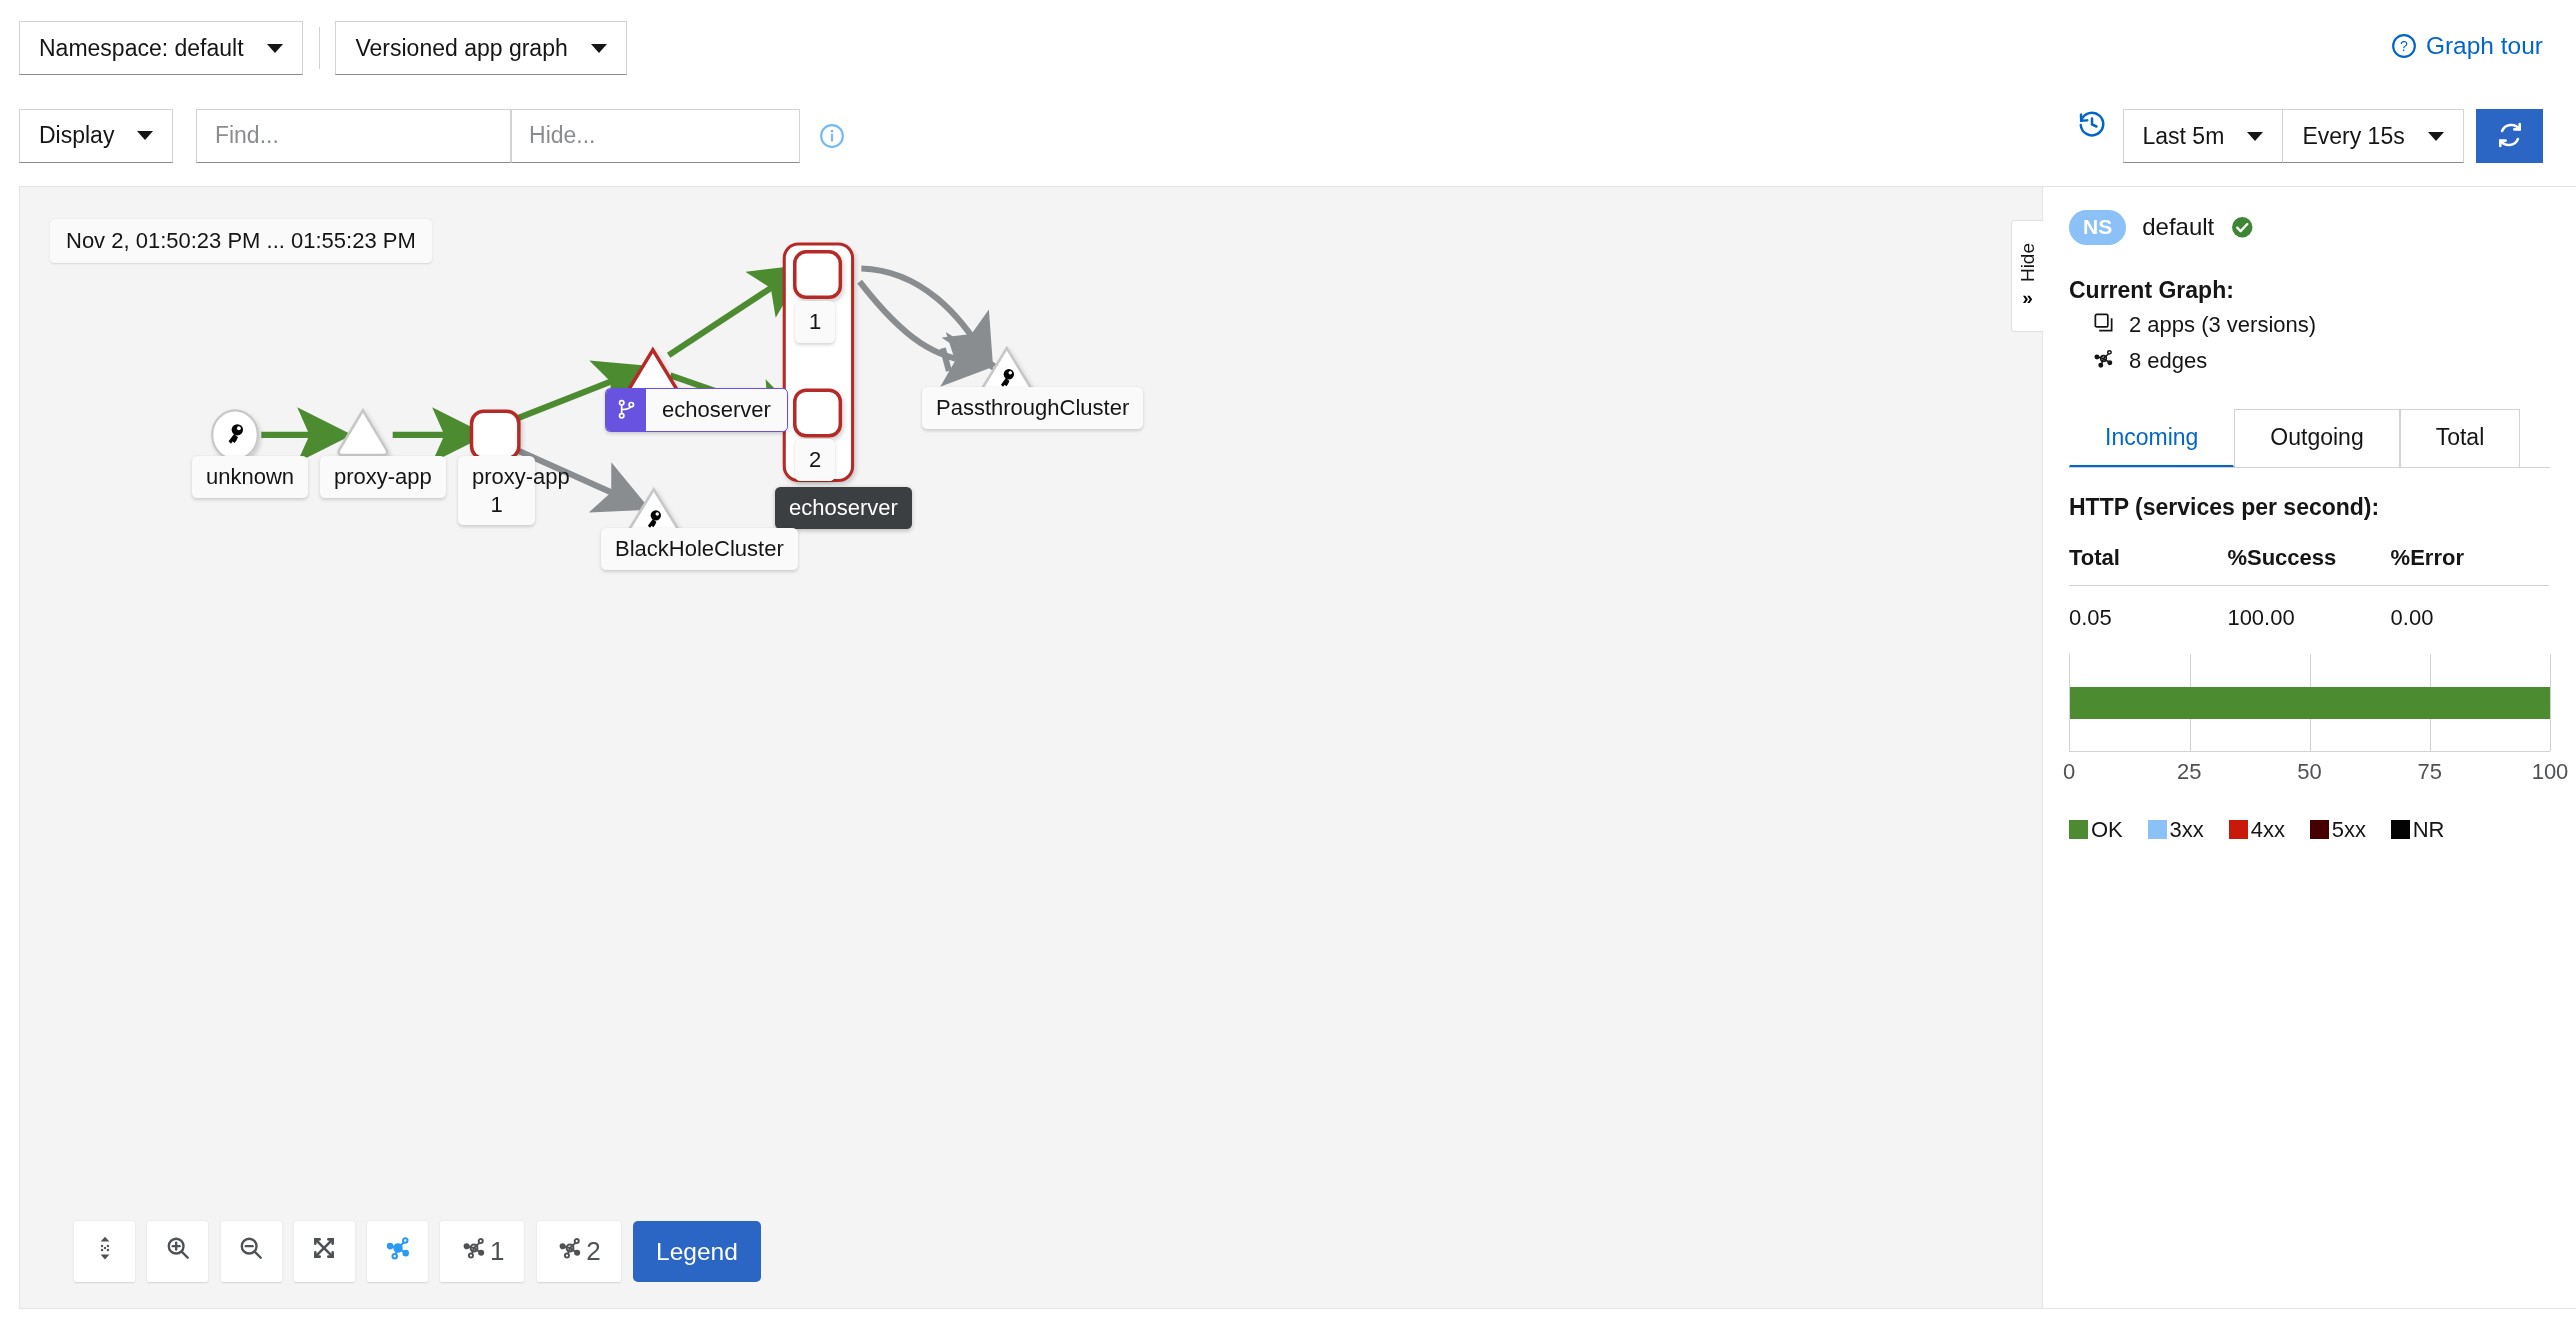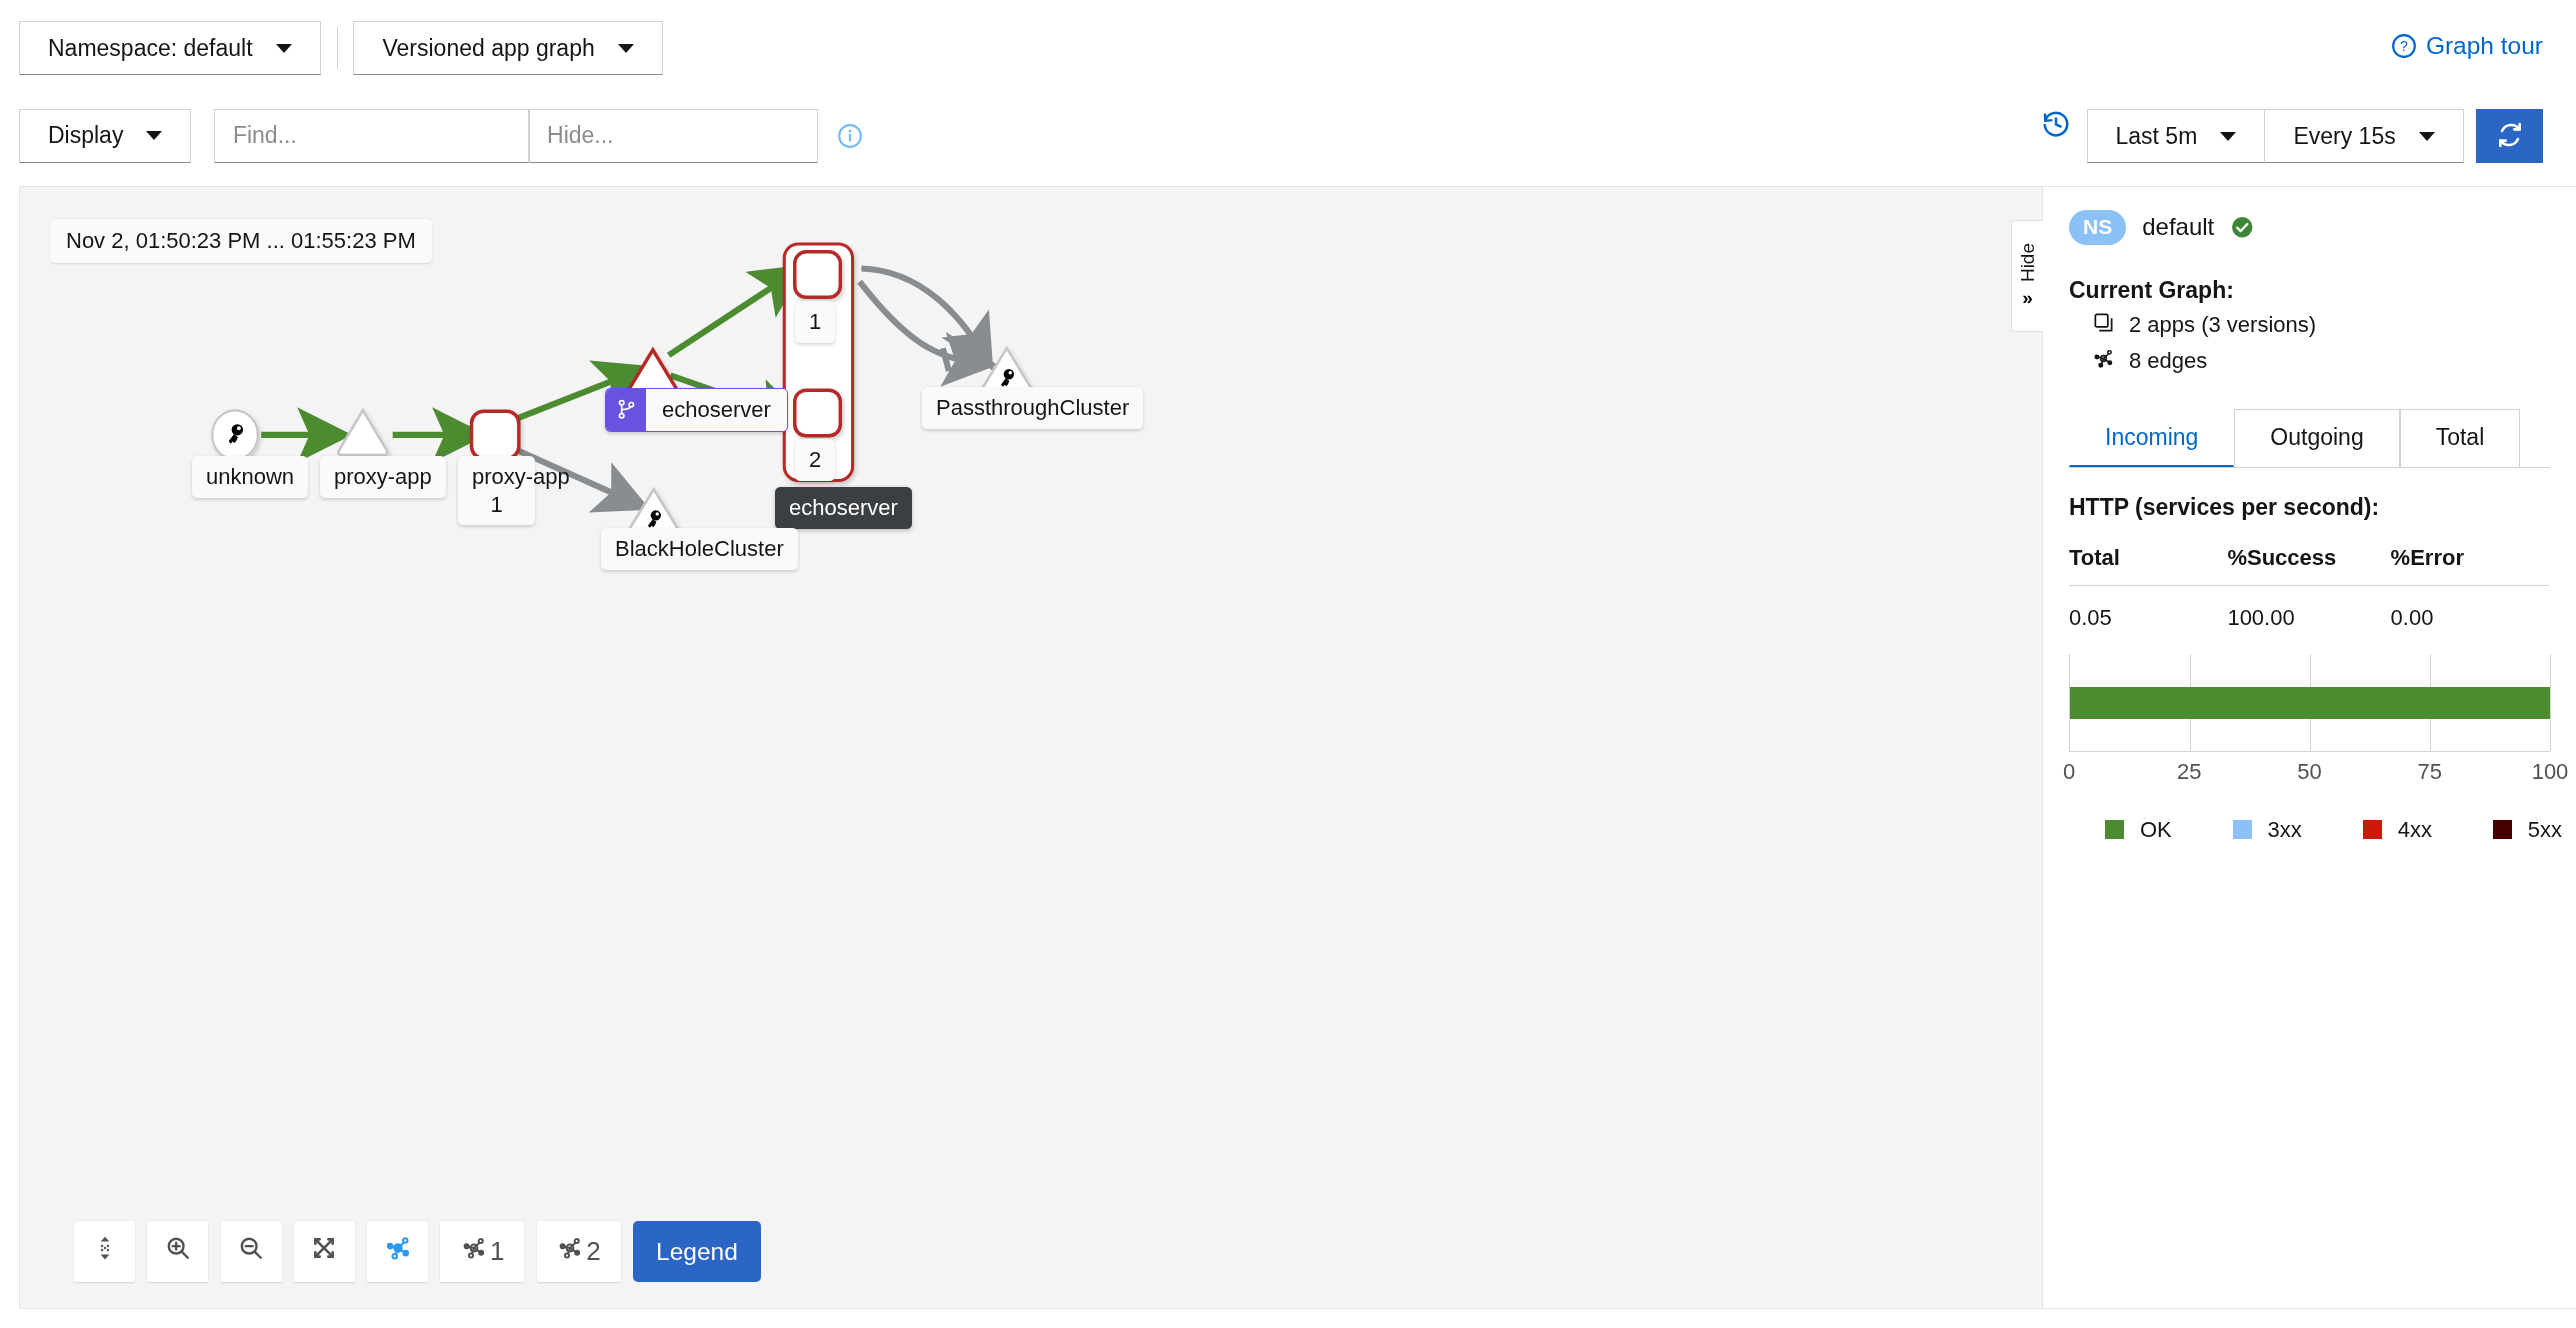--- a/index.html
+++ b/index.html
@@ -18,21 +18,21 @@
     background: #fff;
     display: flex; align-items: center;
   }
   .ctl-select {
     position: relative;
     height: 54px;
     background: #fff;
     border: 0.9px solid #d2d2d2;
     border-bottom: 1.8px solid #8a8d90;
     display: flex; align-items: center;
-    padding: 0 28px;
+    padding: 0 19px;
     font-size: 23px; color: #151515;
     cursor: pointer;
     white-space: nowrap;
   }
   .ctl-select .caret {
     margin-left: 23px;
     width: 0; height: 0;
     border-left: 8px solid transparent;
     border-right: 8px solid transparent;
     border-top: 9.6px solid #151515;
@@ -169,21 +169,21 @@
   .mtable thead tr { border-bottom: 1.8px solid #d2d2d2; }
 
   .chartwrap { margin: 23px 26px 0 26px; position:relative; }
   .plot { position:relative; height: 98px; border-left:0.9px solid #d2d2d2; border-bottom:0.9px solid #d2d2d2; }
   .gridline { position:absolute; top:0; bottom:0; width:0.9px; background:#d2d2d2; }
   .bar { position:absolute; height: 32px; top: 33px; background:#4d8b31; }
   .xaxis { position:relative; height: 35px; margin-top:7px; }
   .xtick { position:absolute; font-size:22px; color:#4f5255; transform: translateX(-50%); }
   .legendrow { display:flex; align-items:center; gap:8.8px; margin: 23px 26px 0 26px; font-size:22px; color:#151515; }
   .lswatch { width: 19px; height: 19px; display:inline-block; }
-  .litem { display:flex; align-items:center; gap:16px; margin-right:16px;margin-left:36px; }
+  .litem { display:flex; align-items:center; gap:3px; margin-right:16px; }
 </style>
 </head>
 <body>
 
 <div class="app">
 
   <div class="toolbar1">
     <div style="width:19px"></div>
     <div class="ctl-select">
       <span>Namespace: default</span>

